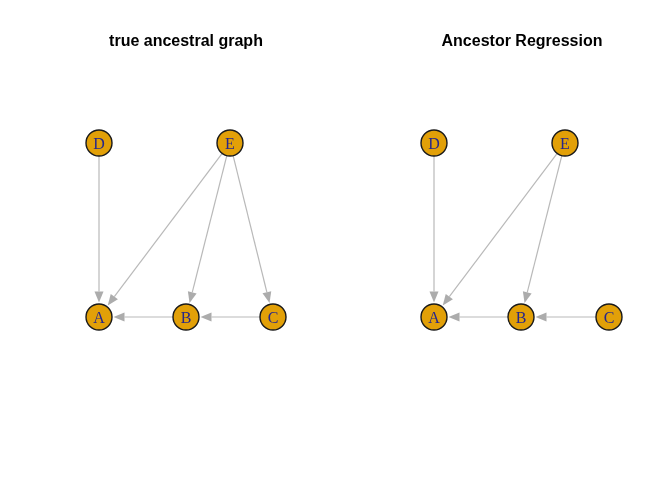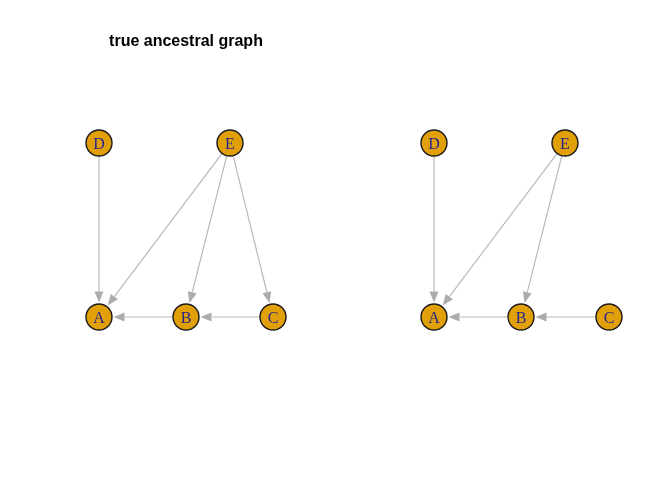--- a/index.html
+++ b/index.html
@@ -31,20 +31,21 @@
     position: absolute;
     left: 0;
     top: 0;
   }
 </style>
 </head>
 <body>
 
 <div class="canvas">
   <div id="title-left" class="graph-title">true ancestral graph</div>
+  <div id="title-right" class="graph-title">Ancestor Regression</div>
   <svg id="graph-svg" width="672" height="480">
       <line x1="99" y1="156" x2="99" y2="291.5" stroke="#b9b9b9" stroke-width="1.2"></line>
       <polygon points="99,302.5 94.5,291.5 103.5,291.5" fill="#acacac"></polygon>
       <line x1="222.1809130946839" y1="153.3856574162214" x2="114.33743969888927" y2="296.6281335297196" stroke="#b9b9b9" stroke-width="1.2"></line>
       <polygon points="107.72128924054488,305.4159974972915 110.74240443942801,293.92152652403325 117.93247495835053,299.33474053540596" fill="#acacac"></polygon>
       <line x1="226.81296242668384" y1="155.60328494902305" x2="192.25149677842788" y2="292.27817183076246" stroke="#b9b9b9" stroke-width="1.2"></line>
       <polygon points="189.55477267792958,302.9424898645512 187.88882121915066,291.17496651692227 196.6141723377051,293.38137714460265" fill="#acacac"></polygon>
       <line x1="233.11881949132285" y1="155.6203393369808" x2="266.8823156131744" y2="292.2447189928454" stroke="#b9b9b9" stroke-width="1.2"></line>
       <polygon points="269.5213167212168,302.92346766259834 262.51373661191184,293.3243103552264 271.25089461443696,291.1651276304644" fill="#acacac"></polygon>
       <line x1="173" y1="317" x2="124.5" y2="317" stroke="#b9b9b9" stroke-width="1.2"></line>

